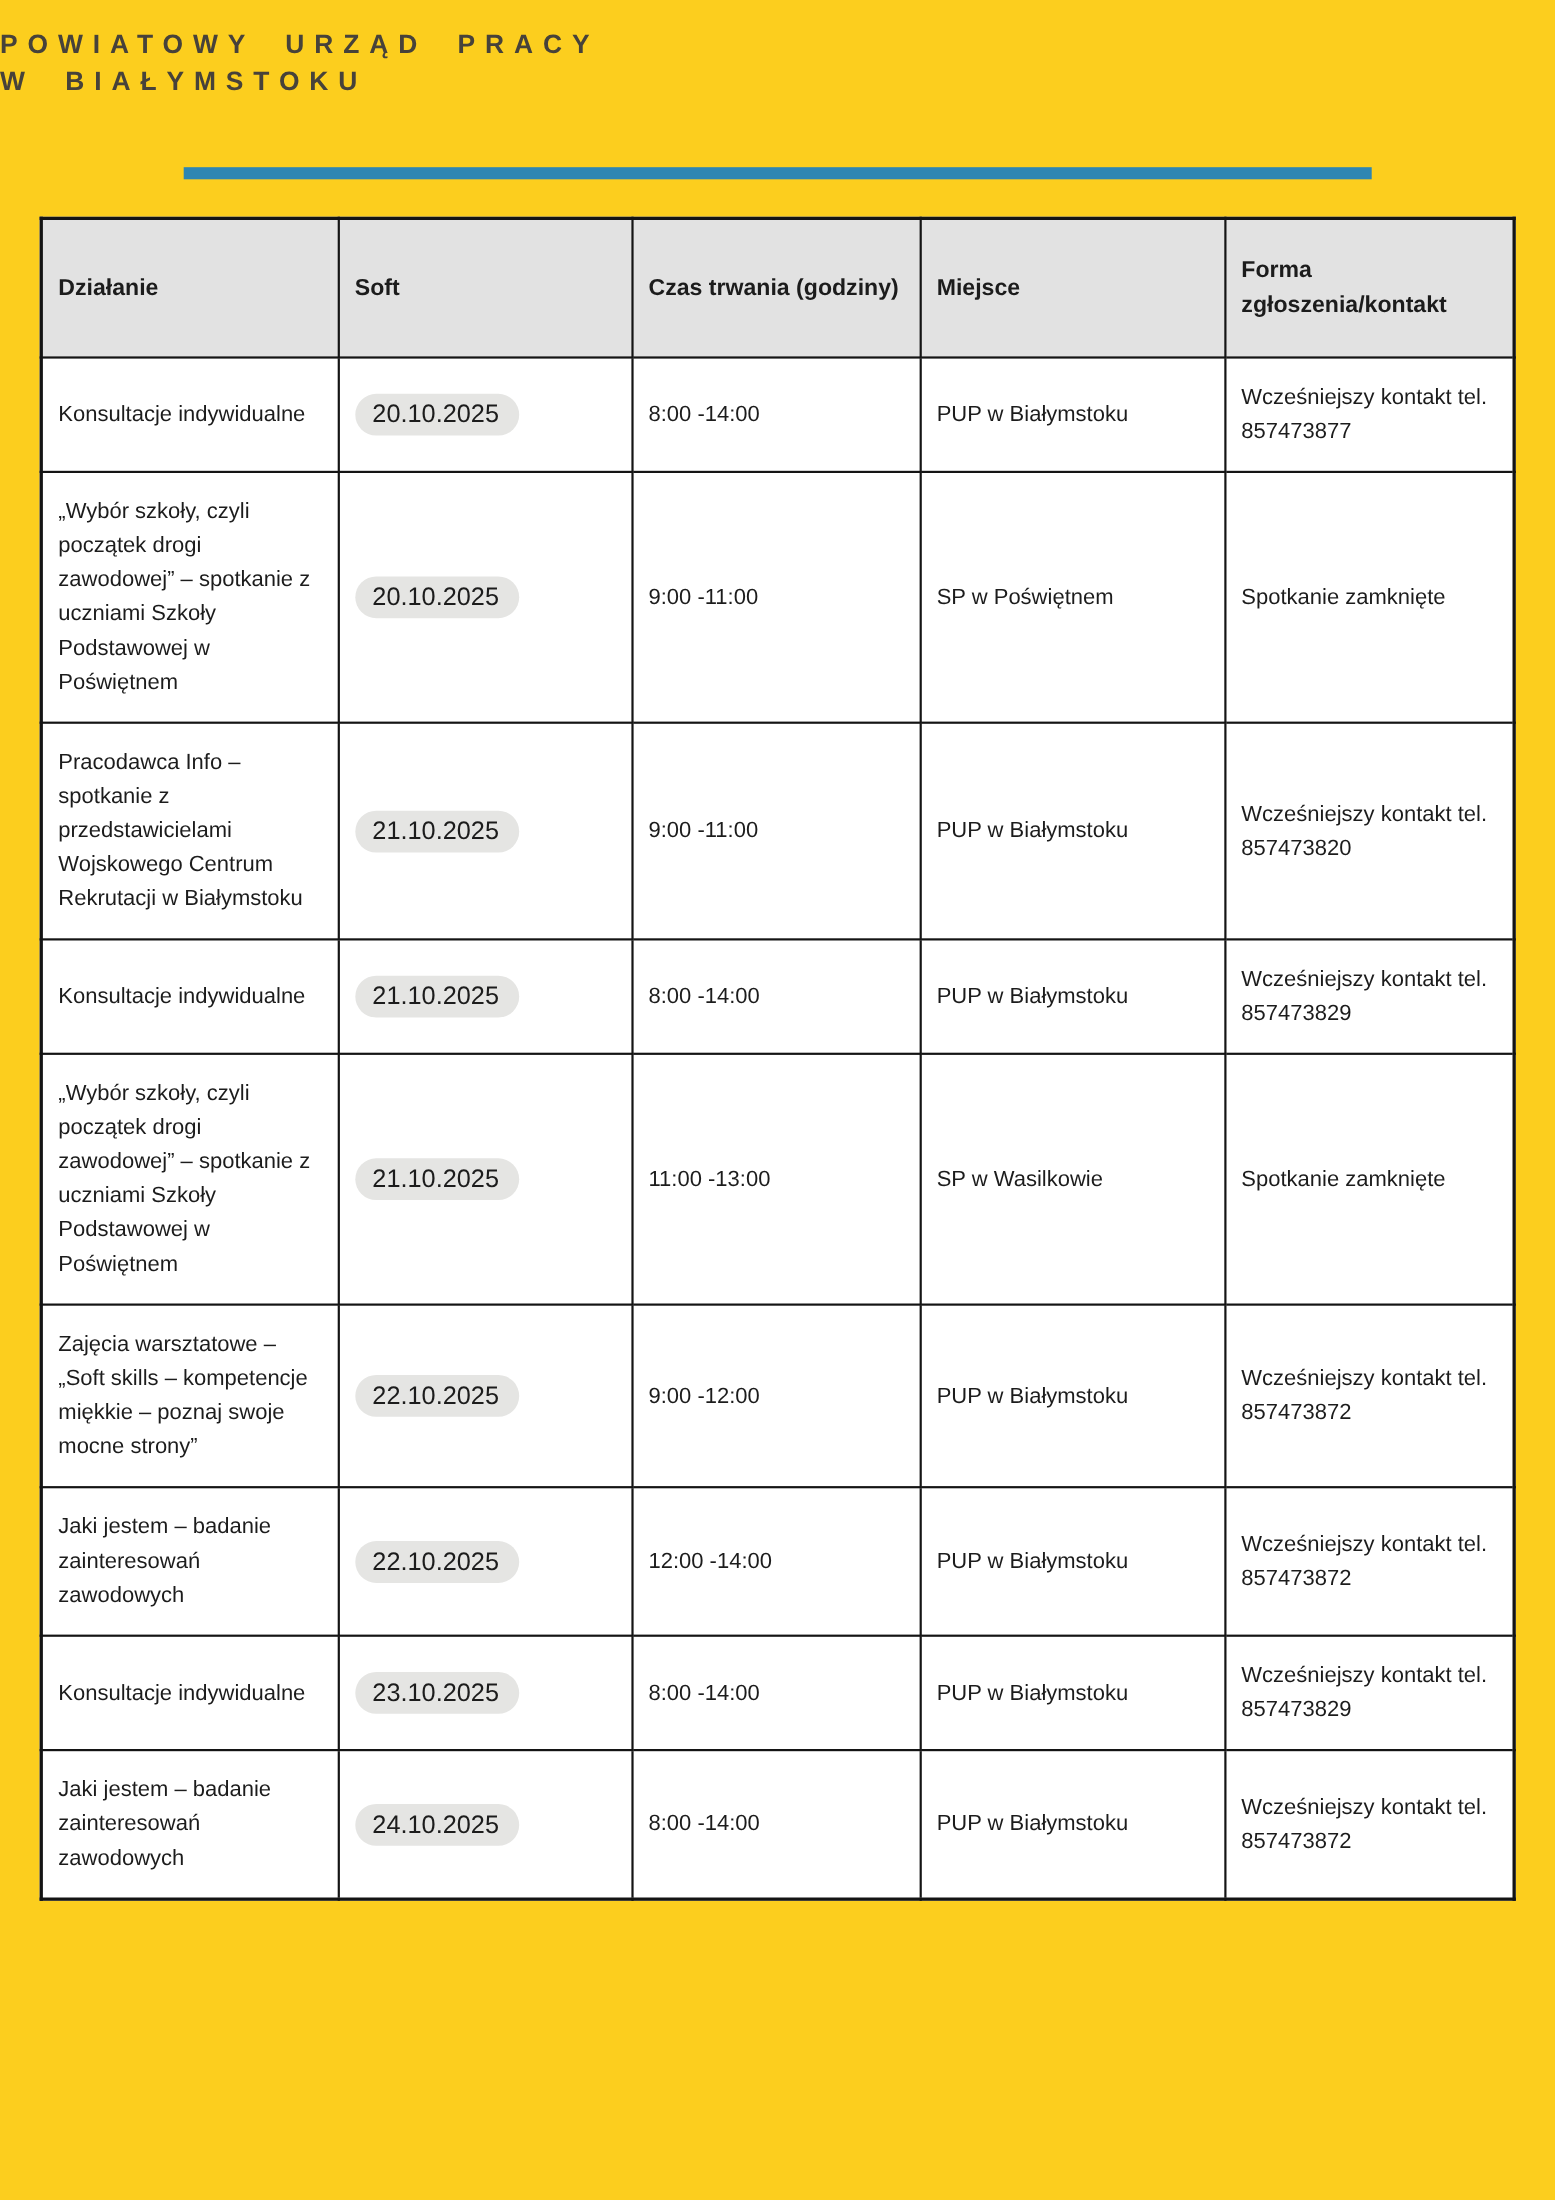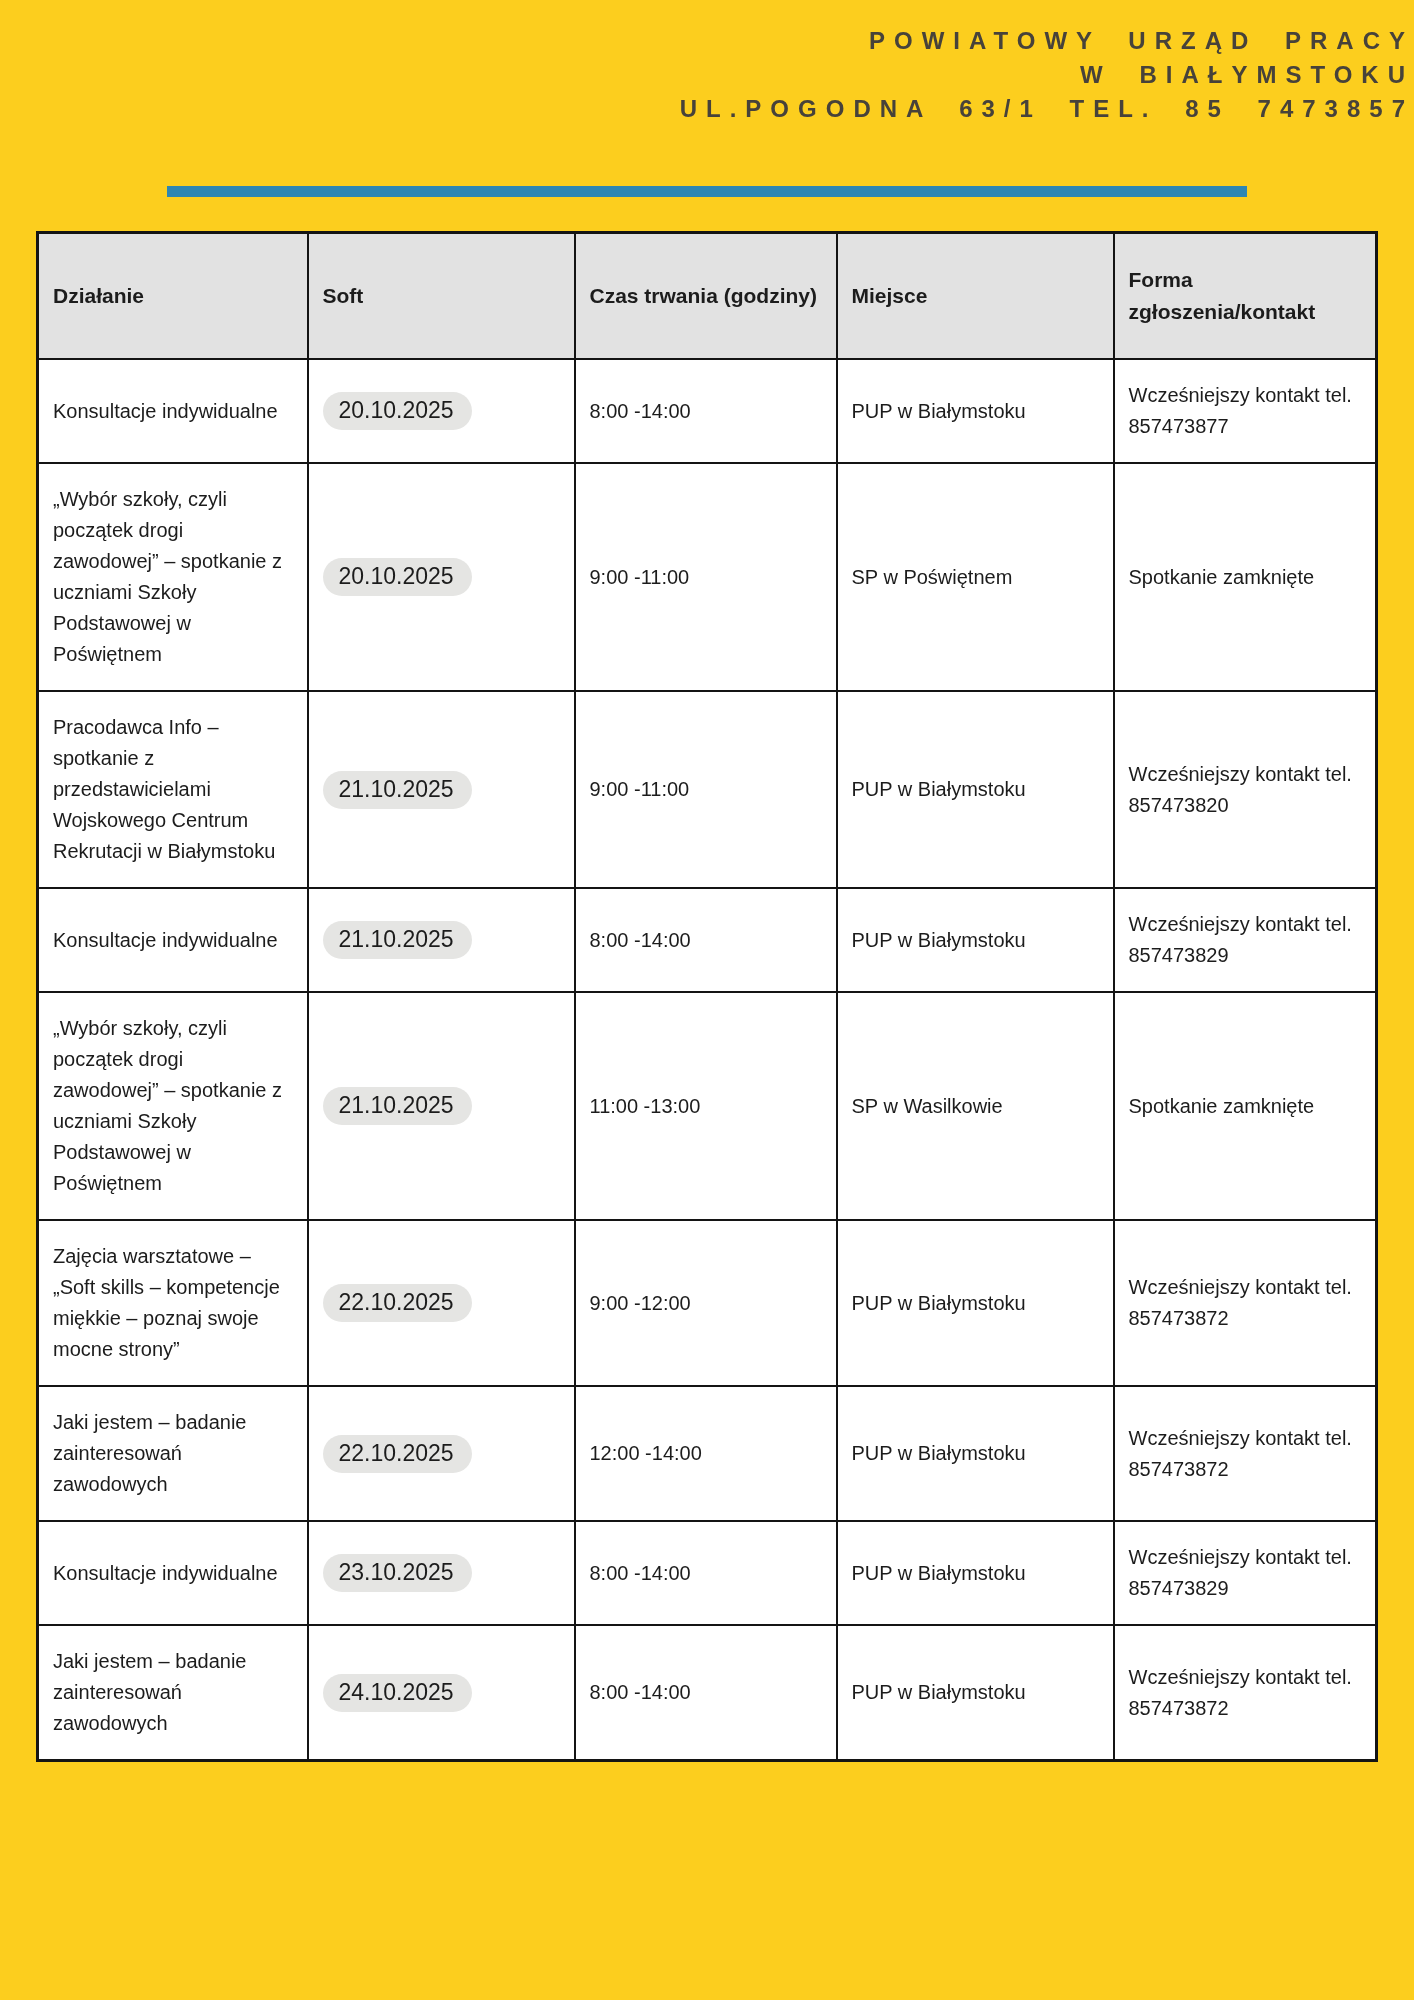--- a/index.html
+++ b/index.html
@@ -16,21 +16,21 @@
   html, body { width: 1414px; }
   body {
     height: 2000px;
     background: var(--page_bg);
     font-family: "Liberation Sans", "DejaVu Sans", sans-serif;
     color: var(--body_text);
     overflow: hidden;
   }
   .masthead {
     padding-top: 24px;
-    text-align: right;
+    text-align: left;
   }
   .masthead-line {
     font-weight: bold;
     font-size: 24px;
     line-height: 34px;
     letter-spacing: 9px;
     word-spacing: 12px;
     color: var(--header_text);
     white-space: nowrap;
   }
@@ -74,21 +74,20 @@
     line-height: 27px;
     white-space: nowrap;
   }
 </style>
 </head>
 <body>
 
 <header class="masthead">
   <div class="masthead-line">POWIATOWY URZĄD PRACY</div>
   <div class="masthead-line">W BIAŁYMSTOKU</div>
-  <div class="masthead-line">UL.POGODNA 63/1 TEL. 85 7473857</div>
 </header>
 
 <div class="divider-bar"></div>
 
 <table class="schedule">
   <colgroup>
     <col style="width:270px">
     <col style="width:267px">
     <col style="width:262px">
     <col style="width:277px">

